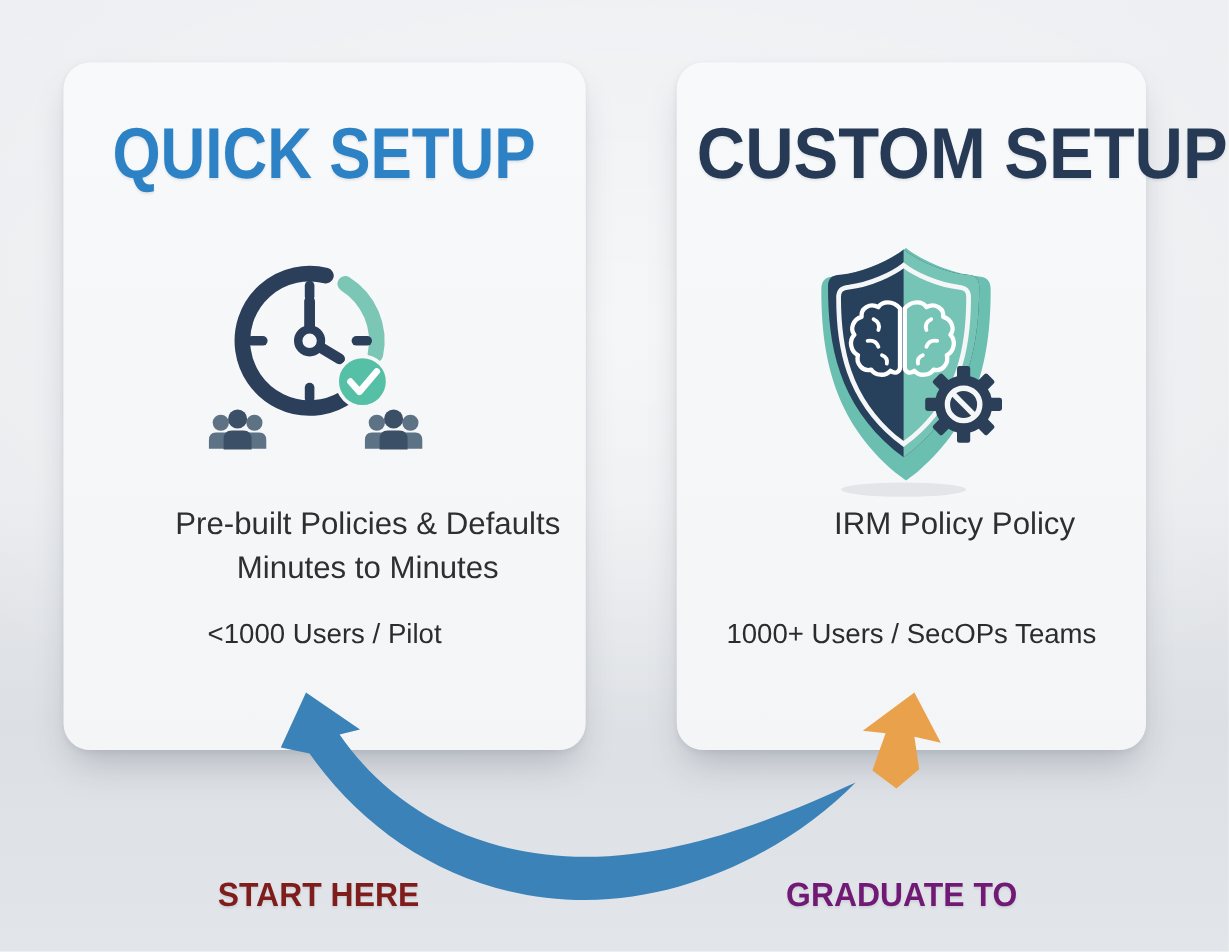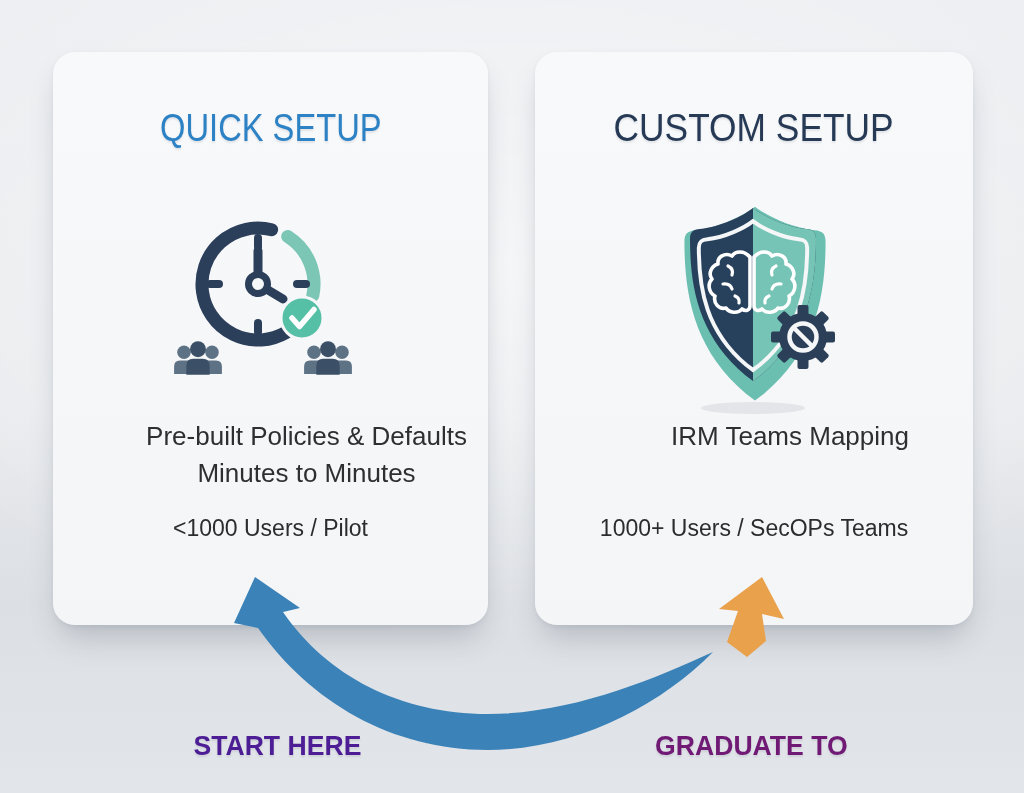--- a/index.html
+++ b/index.html
@@ -9,24 +9,24 @@
     background:
       radial-gradient(ellipse 980px 520px at 50% 34%, rgba(255,255,255,0.55), rgba(255,255,255,0) 72%),
       linear-gradient(180deg,#edeff2 0%,#e9ebee 52%,#dcdfe3 76%,#e2e5e9 100%);
   }
   .card{
     position:absolute;top:52px;height:573px;border-radius:22px;
     background:linear-gradient(180deg,#f8f9fb 0%,#f4f5f7 100%);
     box-shadow:0 18px 30px -8px rgba(90,100,118,0.32), 0 2px 4px rgba(120,128,140,0.12);
   }
   .card-left{left:53px;width:435px;}
-  .card-right{left:535px;width:438px;}
+  .card-right{left:564px;width:391px;}
   .card-title{
     position:absolute;top:46px;left:0;width:100%;height:60px;line-height:60px;
-    text-align:center;font-size:38px;font-weight:normal;white-space:nowrap;
+    text-align:center;font-size:60px;font-weight:bold;white-space:nowrap;
     text-shadow:0 2px 2px rgba(40,50,70,0.10);
   }
   .card-title .cond{display:inline-block;transform-origin:50% 50%;}
   .card-left  .card-title{color:#2C82C4;}
   .card-left  .card-title .cond{transform:scaleX(0.86);}
   .card-right .card-title{color:#273A55;}
   .card-right .card-title .cond{transform:scaleX(0.93);}
   .features{
     position:absolute;top:366px;left:0;width:100%;
     text-align:center;font-size:26px;line-height:37px;color:#2d2f31;margin-left:36px;
@@ -34,21 +34,21 @@
   .audience{
     position:absolute;top:458px;left:0;width:100%;
     text-align:center;font-size:23px;line-height:36px;color:#2a2c2e;
   }
   .flow-label{
     position:absolute;top:728px;width:230px;height:36px;line-height:36px;
     text-align:center;font-size:28px;font-weight:bold;white-space:nowrap;
     text-shadow:0 2px 2px rgba(40,50,70,0.10);
   }
   .flow-label .cond{display:inline-block;transform:scaleX(0.95);transform-origin:50% 50%;}
-  #start-label{left:162px;color:#4c1d95;}
+  #start-label{left:150px;color:#7f1d1d;}
   #graduate-label{left:636px;color:#701a75;}
   #gfx{position:absolute;left:0;top:0;pointer-events:none;}
 </style>
 </head>
 <body>
 
 <div class="card card-left">
   <div class="card-title">
     <span class="cond">QUICK SETUP</span>
   </div>
@@ -57,21 +57,21 @@
     <div>Minutes to Minutes</div>
   </div>
   <div class="audience">&lt;1000 Users / Pilot</div>
 </div>
 
 <div class="card card-right">
   <div class="card-title">
     <span class="cond">CUSTOM SETUP</span>
   </div>
   <div class="features">
-    <div>IRM Teams Mapping</div>
+    <div>IRM Policy Policy</div>
   </div>
   <div class="audience">1000+ Users / SecOPs Teams</div>
 </div>
 
 <div class="flow-label" id="start-label">
   <span class="cond">START HERE</span>
 </div>
 <div class="flow-label" id="graduate-label">
   <span class="cond">GRADUATE TO</span>
 </div>

